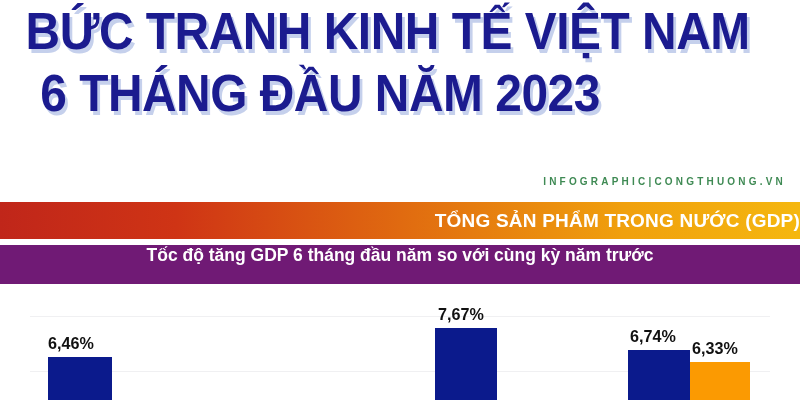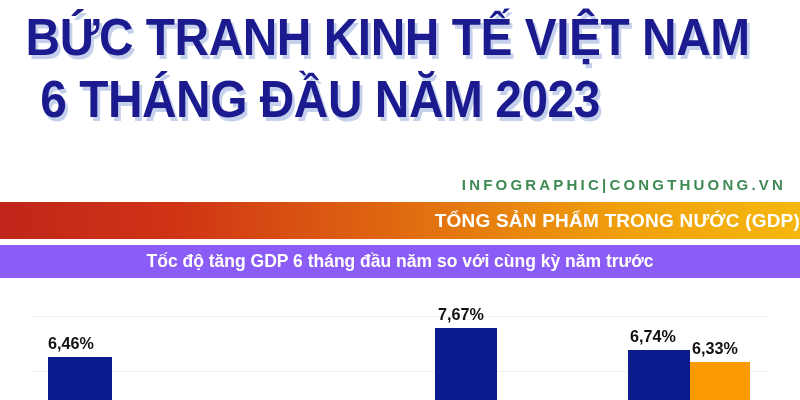--- a/index.html
+++ b/index.html
@@ -12,21 +12,21 @@
     background: #ffffff;
     font-family: "Liberation Sans", sans-serif;
     overflow: hidden;
     position: relative;
   }
 
   
   .title-block {
     position: absolute;
     left: 0;
-    top: 6px;
+    top: 0;
     width: 640px;
     text-align: center;
   }
   .title-line {
     font-family: "Liberation Sans Narrow", "Liberation Sans", sans-serif;
     font-weight: bold;
     font-size: 52px;
     line-height: 62px;
     letter-spacing: -0.5px;
     color: #1b1b8f;
@@ -34,21 +34,21 @@
     transform-origin: center center;
     white-space: nowrap;
     text-shadow: 3px 4px 0 rgba(150, 170, 220, 0.55);
   }
 
   
   .credit {
     position: absolute;
     right: 14px;
     top: 176px;
-    font-size: 15px;
+    font-size: 10px;
     font-weight: bold;
     letter-spacing: 3.2px;
     color: #3f8a54;
     white-space: nowrap;
     margin-left: 24px;
   }
 
   
   .banner-gradient {
     position: absolute;
@@ -66,24 +66,24 @@
     font-weight: bold;
     font-size: 19px;
     letter-spacing: 0.2px;
     white-space: nowrap;
   }
   .banner-blue {
     position: absolute;
     left: 0;
     top: 245px;
     width: 800px;
-    height: 33px;
-    background: #8b5cf6;
+    height: 39px;
+    background: #701a75;
     display: flex;
-    align-items: center;
+    align-items: flex-start;
     justify-content: center;
   }
   .banner-blue .banner-text {
     color: #ffffff;
     font-weight: bold;
     font-size: 17.5px;
     white-space: nowrap;
   }
 
   

